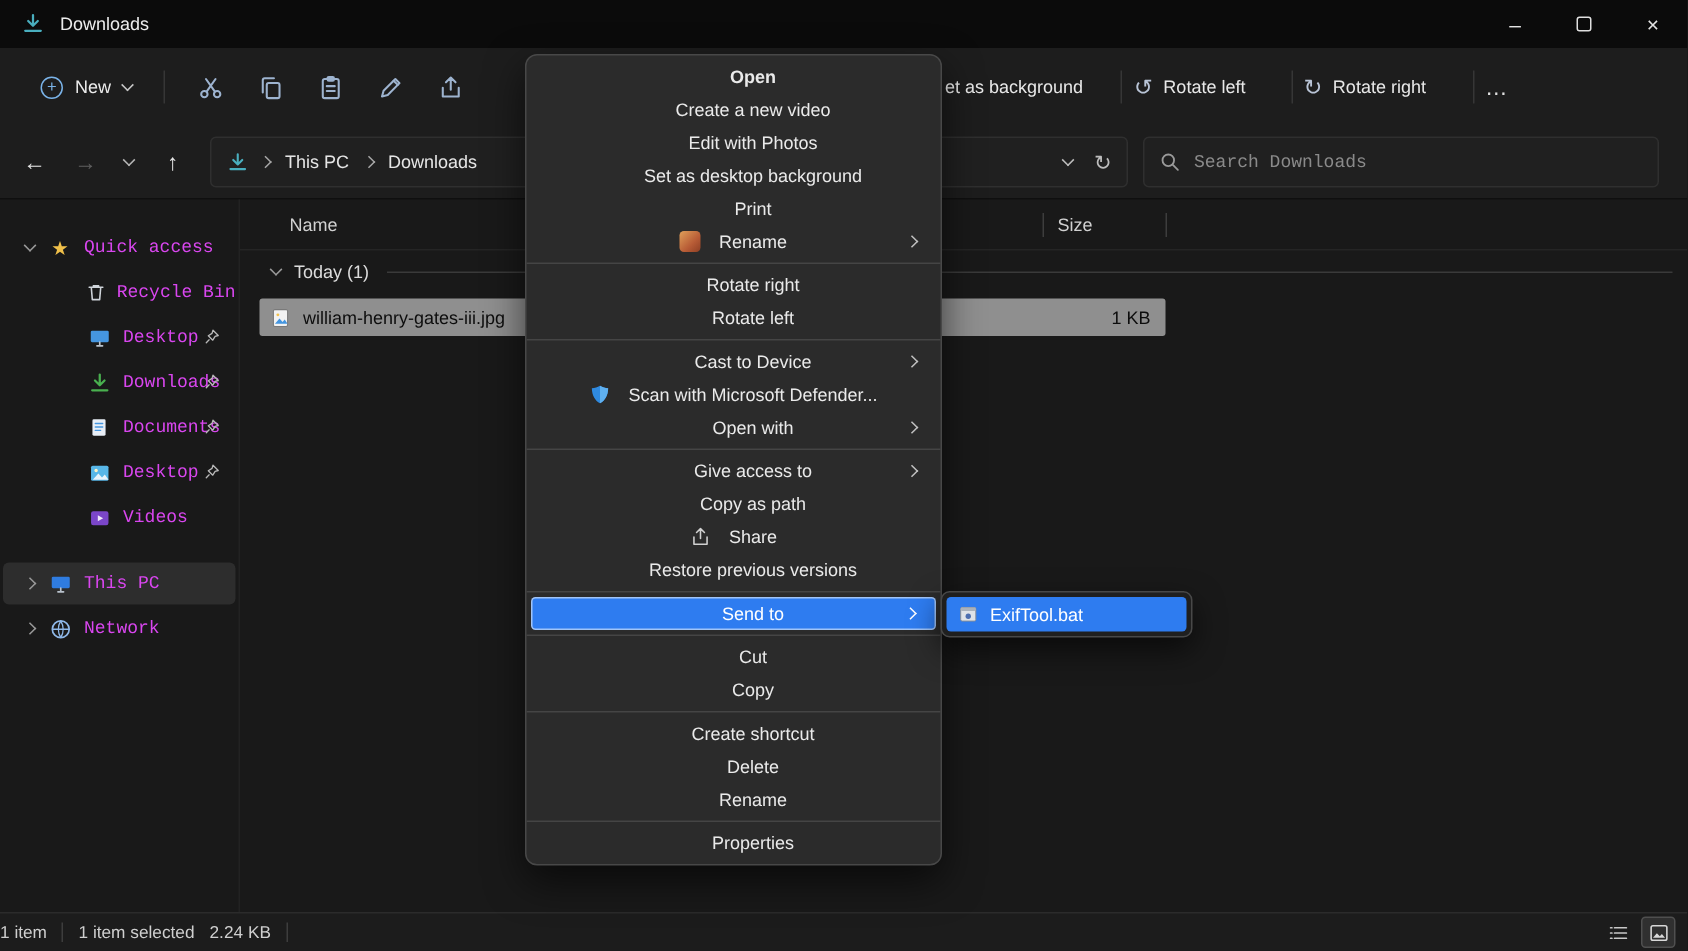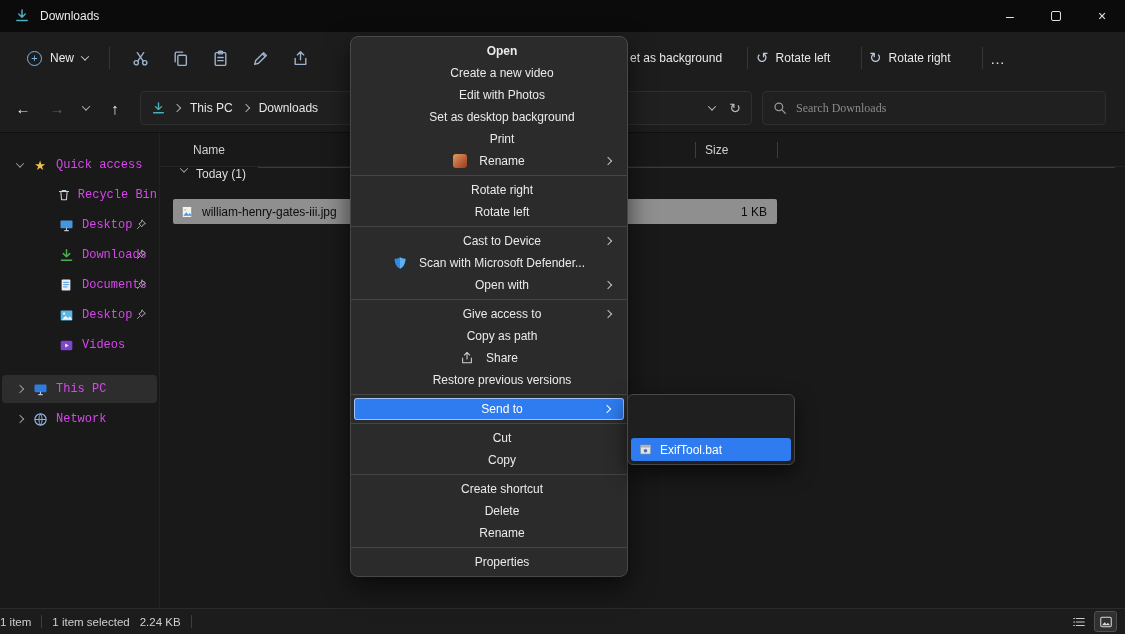--- a/index.html
+++ b/index.html
@@ -48,21 +48,21 @@
   .nav-btn.disabled { color:#5f5f5f; }
   .nav-chev { color:#b5b5b5; width:20px; }
   .addressbar { margin-left:10px; width:612px; height:34px; background:#202020; border:1px solid #2f2f2f;
                 border-radius:4px; display:flex; align-items:center; padding:0 10px; }
   .bc-chev { color:#a8a8a8; margin:0 8px; }
   .bc-seg { color:#e6e6e6; padding:2px 2px; }
   .ab-right { margin-left:auto; display:flex; align-items:center; gap:14px; color:#bdbdbd; }
   .searchbar { margin-left:10px; width:344px; height:34px; background:#202020; border:1px solid #2f2f2f;
                border-radius:4px; display:flex; align-items:center; padding:0 10px; gap:9px; }
   .searchbar input { flex:1; background:transparent; border:none; outline:none; color:#fef9c3; font-size:12px;
-                     font-family:Liberation Serif, serif; }
+                     font-family:Liberation Mono, monospace; }
   .searchbar input::placeholder { color:#8a8a8a; }
 
   
   .sidebar { position:absolute; top:133px; left:0; width:160px; bottom:26px; padding-top:16px; border-right:1px solid #222; }
   .side-item { height:28px; margin:2px 2px; display:flex; align-items:center; border-radius:4px; position:relative; }
   .side-item.active { background:#2d2d2d; }
   .lvl0 { padding-left:8px; }
   .lvl1 { padding-left:54px; }
   .side-chev { width:20px; display:flex; align-items:center; justify-content:center; color:#9a9a9a; }
   .side-ic { width:20px; display:flex; align-items:center; justify-content:center; margin-right:6px; }
@@ -70,21 +70,21 @@
   .star { color:#f0c04a; font-size:13px; line-height:1; }
   .pin { position:absolute; right:10px; top:8px; }
   .side-spacer { height:12px; }
 
   
   .content { position:absolute; left:160px; top:133px; right:0; bottom:26px; }
   .col-headers { position:relative; height:34px; border-bottom:1px solid #252525; color:#d0d0d0; }
   .col-name { position:absolute; left:33px; top:10px; }
   .col-size { position:absolute; left:545px; top:10px; }
   .col-div { position:absolute; top:9px; width:1px; height:16px; background:#3d3d3d; }
-  .group-row { height:28px; display:flex; align-items:flex-start; padding:0 10px 0 14px; color:#dcdcdc; }
+  .group-row { height:28px; display:flex; align-items:center; padding:0 10px 0 14px; color:#dcdcdc; }
   .group-row .side-chev { margin-right:2px; }
   .group-line { flex:1; height:1px; background:#3a3a3a; margin-left:12px; }
   .file-row { position:absolute; top:66px; left:13px; width:604px; height:25px; background:#8f8f8f;
               border-radius:2px; display:flex; align-items:center; color:#0d0d0d; }
   .file-ic { margin-left:7px; }
   .file-name { margin-left:8px; font-size:12px; }
   .file-size { position:absolute; right:10px; font-size:12px; }
 
   
   .statusbar { position:absolute; bottom:0; left:0; right:0; height:26px; background:#1c1c1c; border-top:1px solid #2b2b2b;
@@ -104,21 +104,21 @@
   .mi-arrow { position:absolute; right:13px; color:#c2c2c2; }
   .mi.hl { background:#2e7cf0; border:1px solid rgba(255,255,255,.55); }
   .mi.hl .mi-label, .mi.hl .mi-arrow { color:#ffffff; }
   .msep { height:1px; background:#454545; margin:3px 0; }
   .nanazip-ic { width:14px; height:14px; border-radius:3px; background:linear-gradient(135deg,#e0a05a 0%,#b85c36 60%,#8e3f24 100%); }
 
   
   .submenu { position:absolute; left:627px; top:394px; width:168px; background:#1f1f1f; border:1px solid #484848;
              border-radius:6px; box-shadow:0 8px 20px rgba(0,0,0,.6); padding:3px; z-index:40; }
   .sub-item { height:23px; display:flex; align-items:center; gap:8px; padding:0 8px; border-radius:3px;
-              background:#2e7cf0; color:#ffffff;margin-top:40px; }
+              background:#2e7cf0; color:#ffffff; }
 </style>
 </head>
 <body>
 
 <div class="titlebar">
   <span class="tb-appicon">
     <svg width="16" height="16" viewBox="0 0 16 16">
         <path d="M8 2v7M4.8 6l3.2 3.2L11.2 6" stroke="#49aebe" stroke-width="1.5" fill="none" stroke-linecap="round" stroke-linejoin="round"></path>
         <path d="M2.8 12.5h10.4" stroke="#49aebe" stroke-width="1.5" stroke-linecap="round"></path>
       </svg>

